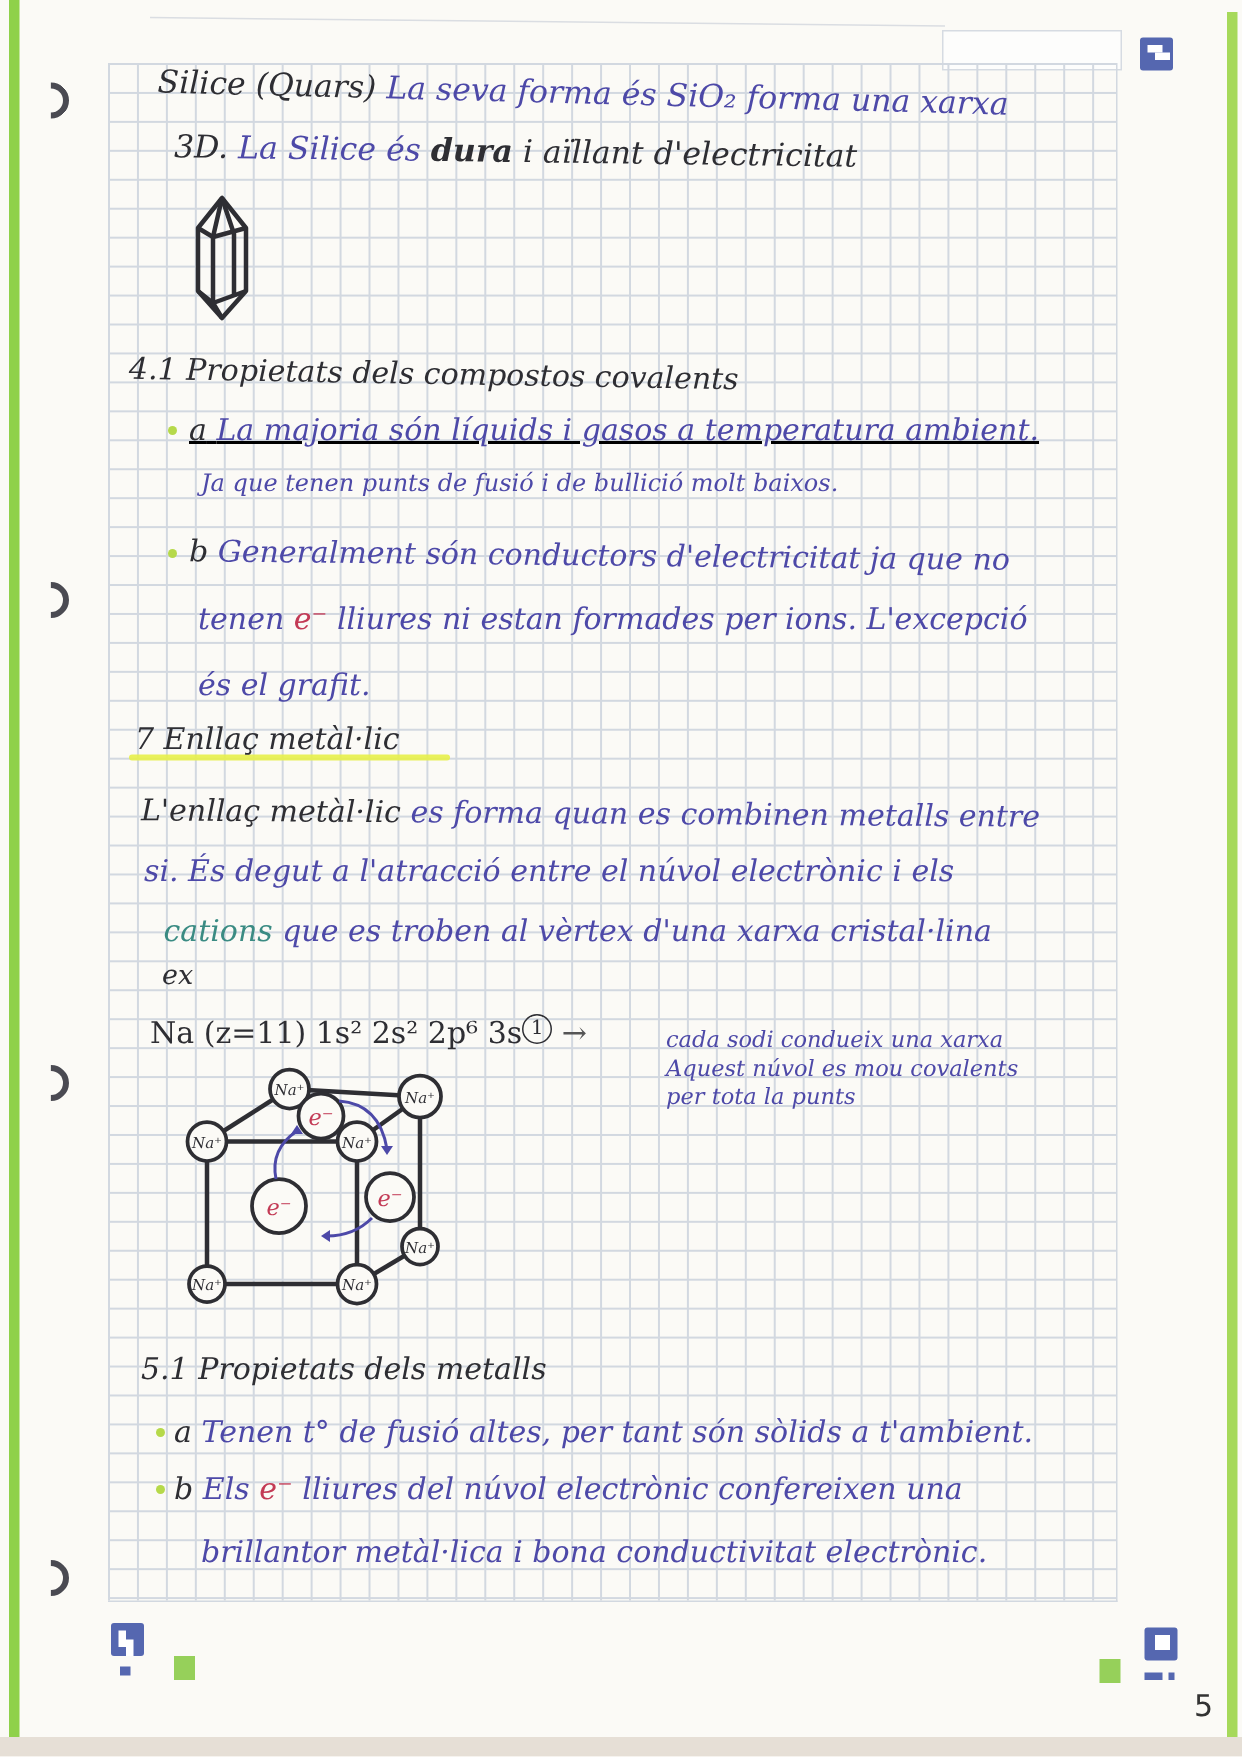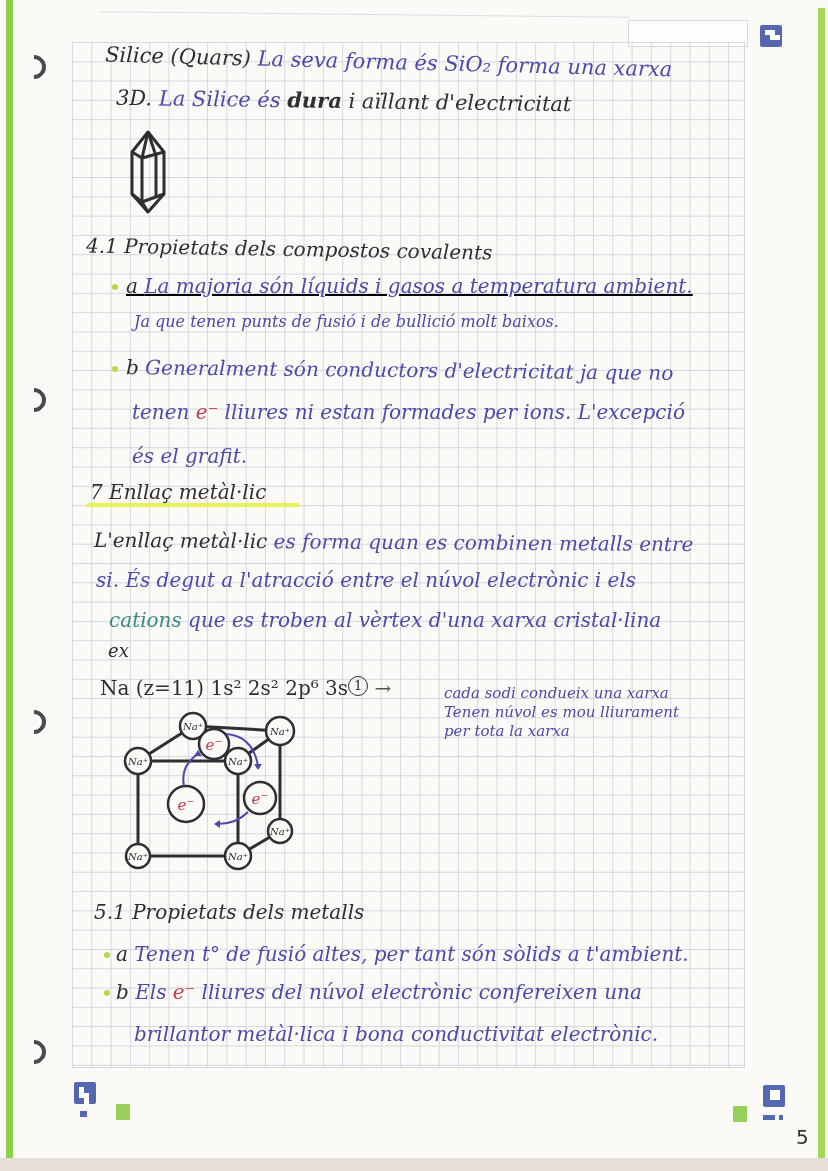--- a/index.html
+++ b/index.html
@@ -116,22 +116,22 @@
     <span class="ink-blue">que es troben al vèrtex d'una xarxa cristal·lina</span>
   </div>
   <div class="line ink-black" style="left:108px;top:640px;font-size:18px;">ex</div>
 
   <div class="line ink-black" style="left:100px;top:676px;font-size:20px;font-style:normal;">
     <span>Na (z=11) 1s² 2s² 2p⁶ 3s</span><span style="display:inline-block;width:18px;height:18px;border:1.5px solid #2e2e33;border-radius:50%;font-size:13px;text-align:center;line-height:18px;vertical-align:top;">1</span>
     <span style="color:#555;">→</span>
   </div>
   <div class="line ink-blue" style="left:420px;top:684px;font-size:15px;line-height:19px;margin-left:24px;">
     <div>cada sodi condueix una xarxa</div>
-    <div>Tenen núvol es mou lliurament</div>
-    <div>per tota la xarxa</div>
+    <div>Aquest núvol es mou covalents</div>
+    <div>per tota la punts</div>
   </div>
 
   <svg class="svg-abs" style="left:118px;top:706px;" width="190" height="170" viewBox="0 0 190 170">
     <g stroke="#2e2e33" stroke-width="3" fill="none">
       <line x1="20" y1="55" x2="120" y2="55"></line>
       <line x1="20" y1="55" x2="20" y2="150"></line>
       <line x1="20" y1="150" x2="120" y2="150"></line>
       <line x1="120" y1="55" x2="120" y2="150"></line>
       <line x1="20" y1="55" x2="75" y2="20"></line>
       <line x1="75" y1="20" x2="162" y2="25"></line>

